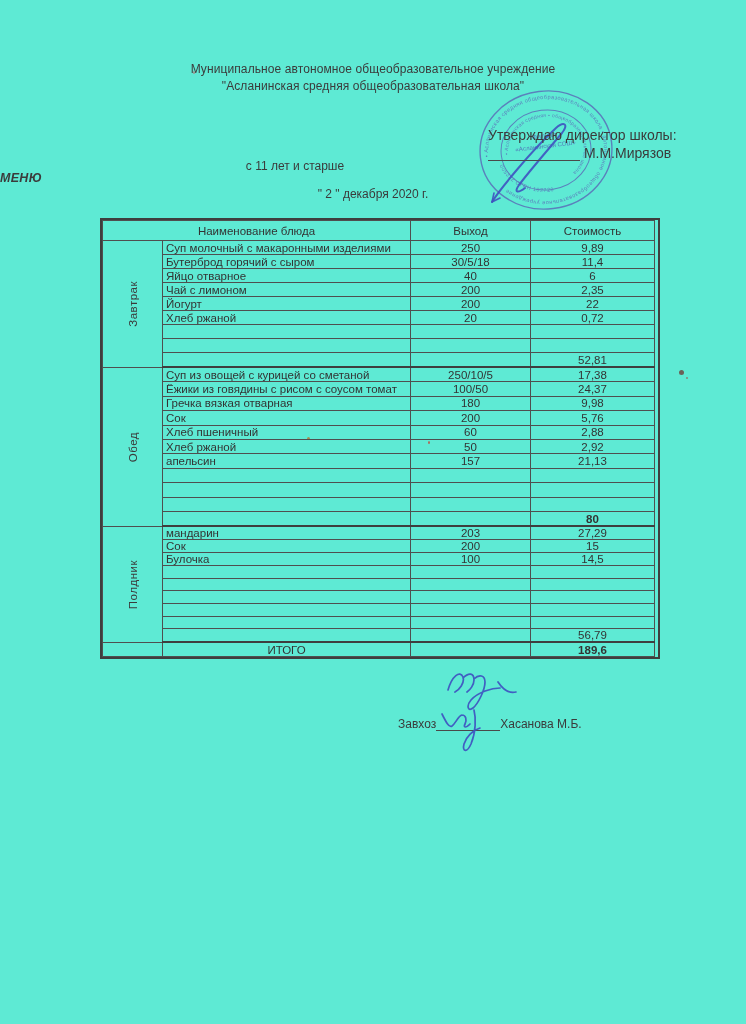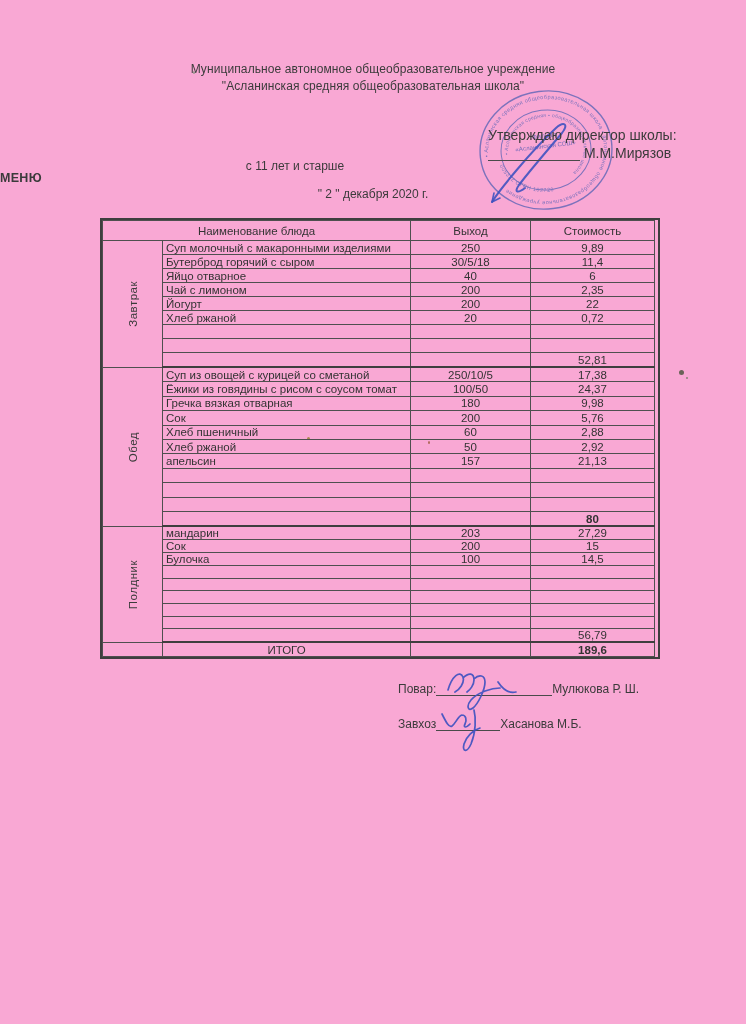--- a/index.html
+++ b/index.html
@@ -1,29 +1,29 @@
 <!DOCTYPE html>
 <html><head>
 <meta charset="utf-8">
 <style>
   html,body{margin:0;padding:0;background:#e8e8e8;}
   .page{
     position:relative;
     width:746px;height:1024px;
-    background:#f9a8d4;
+    background:#5eead4;
     font-family:"Liberation Sans", sans-serif;
     color:#3b3b3b;
     overflow:hidden;
   }
   .abs{position:absolute;}
   .center{text-align:center;}
   .hdr-line{left:0;width:746px;font-size:12px;letter-spacing:.1px;}
   .age-line{left:165px;width:260px;font-size:12px;margin-top:48px;}
   .approve{font-size:14px;color:#3b3b3b;z-index:3;}
-  .menu-title{left:0;width:746px;font-weight:bold;font-size:12.5px;letter-spacing:.3px;}
+  .menu-title{left:0;width:746px;font-weight:bold;font-size:12.5px;letter-spacing:.3px;font-style:italic;}
   .menu-date{left:0;width:746px;font-size:12px;}
   .sig-line{display:inline-block;border-bottom:1px solid #4a4a4a;height:11px;vertical-align:bottom;}
 
   
   .tbl-wrap{left:100px;top:218px;width:556px;border:2px solid #3e3e3e;z-index:2;background:transparent;}
   table.menu{border-collapse:collapse;table-layout:fixed;width:552px;font-size:11.5px;color:#333;}
   table.menu td,table.menu th{border:1px solid #4f4f4f;padding:0 3px;overflow:hidden;white-space:nowrap;}
   table.menu th{font-weight:normal;height:19px;}
   td.num{text-align:center;padding:0;}
   td.name{text-align:left;}
@@ -261,23 +261,20 @@
           <tr class="total-row">
             <td class=""></td>
             <td class="num">ИТОГО</td>
             <td class="num"></td>
             <td class="num bold">189,6</td>
           </tr>
         </tbody>
     </table>
   </div>
 
-  <div class="abs foot-line" style="left:398px;top:682px;">
-    <span>Повар:</span><span class="sig-line" style="width:116px;"></span><span>Мулюкова Р. Ш.</span>
-  </div>
   <div class="abs foot-line" style="left:398px;top:717px;">
     <span>Завхоз</span><span class="sig-line" style="width:64px;"></span><span>Хасанова М.Б.</span>
   </div>
 
   <svg class="abs sig-svg" style="left:442px;top:664px;" width="110" height="56" viewBox="0 0 110 56">
     <path d="M 6 26 C 10 12 18 6 21 13 C 23 19 17 26 13 28 M 21 14 C 27 8 32 9 32 16 C 32 21 28 26 25 28 M 32 15 C 37 10 43 11 43 18 C 43 26 36 40 31 44 C 26 48 24 42 29 36 C 36 28 50 24 58 24 M 56 18 C 60 24 66 30 74 28" fill="none" stroke="#3f52c0" stroke-width="1.7" stroke-linecap="round" opacity="0.92"></path>
   </svg>
   <svg class="abs sig-svg" style="left:436px;top:706px;" width="80" height="52" viewBox="0 0 80 52">
     <path d="M 6 8 C 10 16 13 22 16 20 C 20 17 22 10 26 9 M 26 9 C 30 9 31 14 29 18 C 27 22 30 22 34 18 M 38 4 C 40 12 40 26 35 38 C 31 47 26 46 28 38 C 30 31 37 24 44 22" fill="none" stroke="#3f52c0" stroke-width="1.7" stroke-linecap="round" opacity="0.92"></path>
   </svg>

